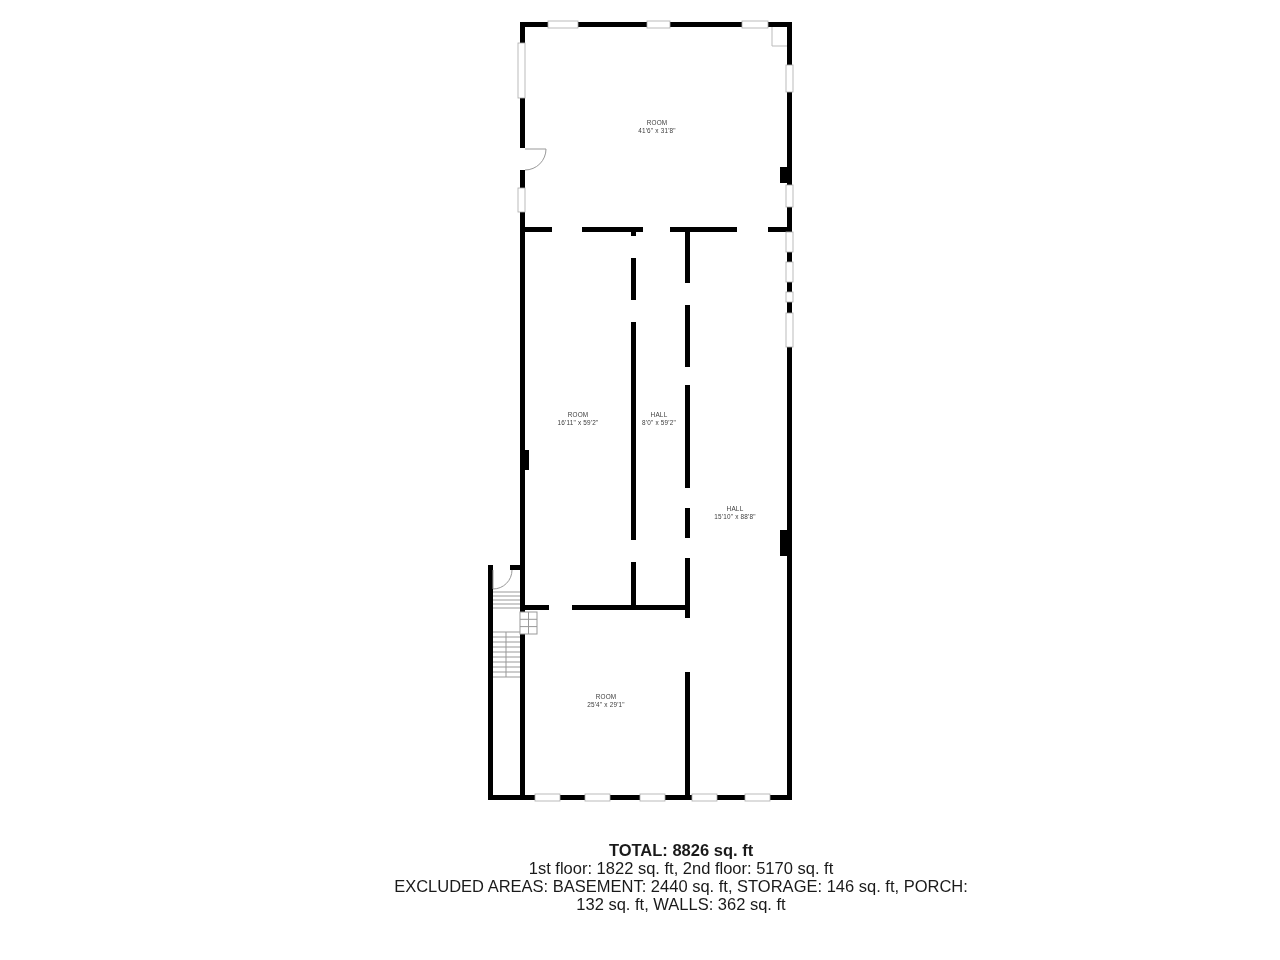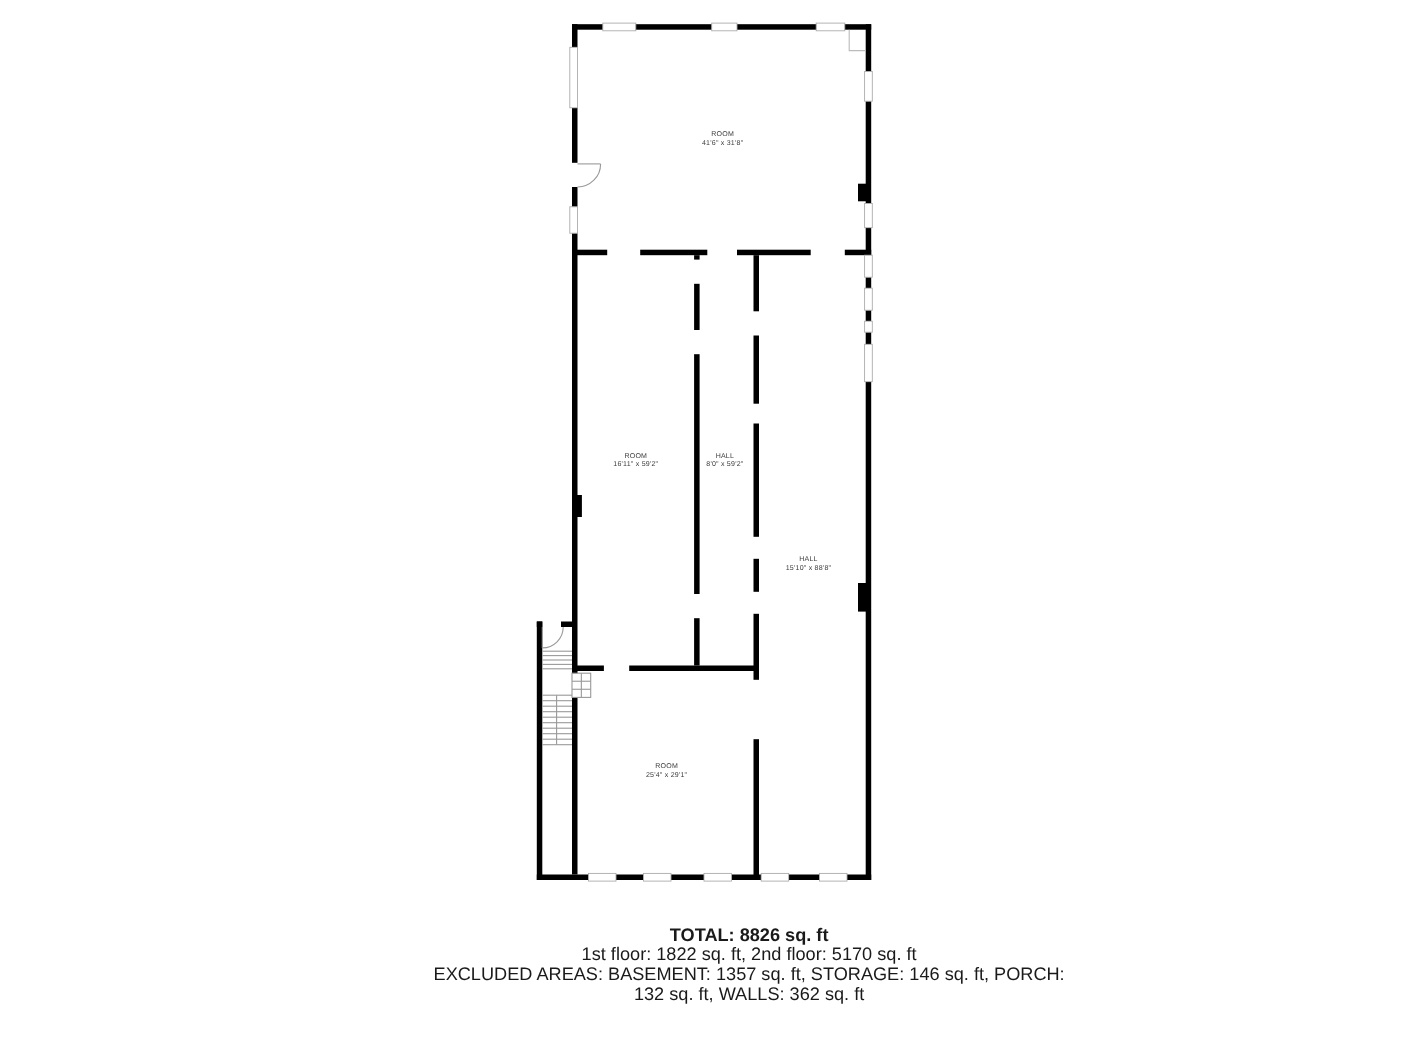--- a/index.html
+++ b/index.html
@@ -163,16 +163,16 @@
     <div class="room-dims">15'10" x 88'8"</div>
   </div>
   <div class="room-label" style="left:606px;top:701px">
     <div class="room-name">ROOM</div>
     <div class="room-dims">25'4" x 29'1"</div>
   </div>
 
   <div class="summary">
     <div class="total">TOTAL: 8826 sq. ft</div>
     <div class="floors">1st floor: 1822 sq. ft, 2nd floor: 5170 sq. ft</div>
-    <div class="excluded">EXCLUDED AREAS: BASEMENT: 1357 sq. ft, STORAGE: 146 sq. ft, PORCH: 132 sq. ft, WALLS: 362 sq. ft</div>
+    <div class="excluded">EXCLUDED AREAS: BASEMENT: 2440 sq. ft, STORAGE: 146 sq. ft, PORCH: 132 sq. ft, WALLS: 362 sq. ft</div>
   </div>
 
 </div>
 
 </body></html>

